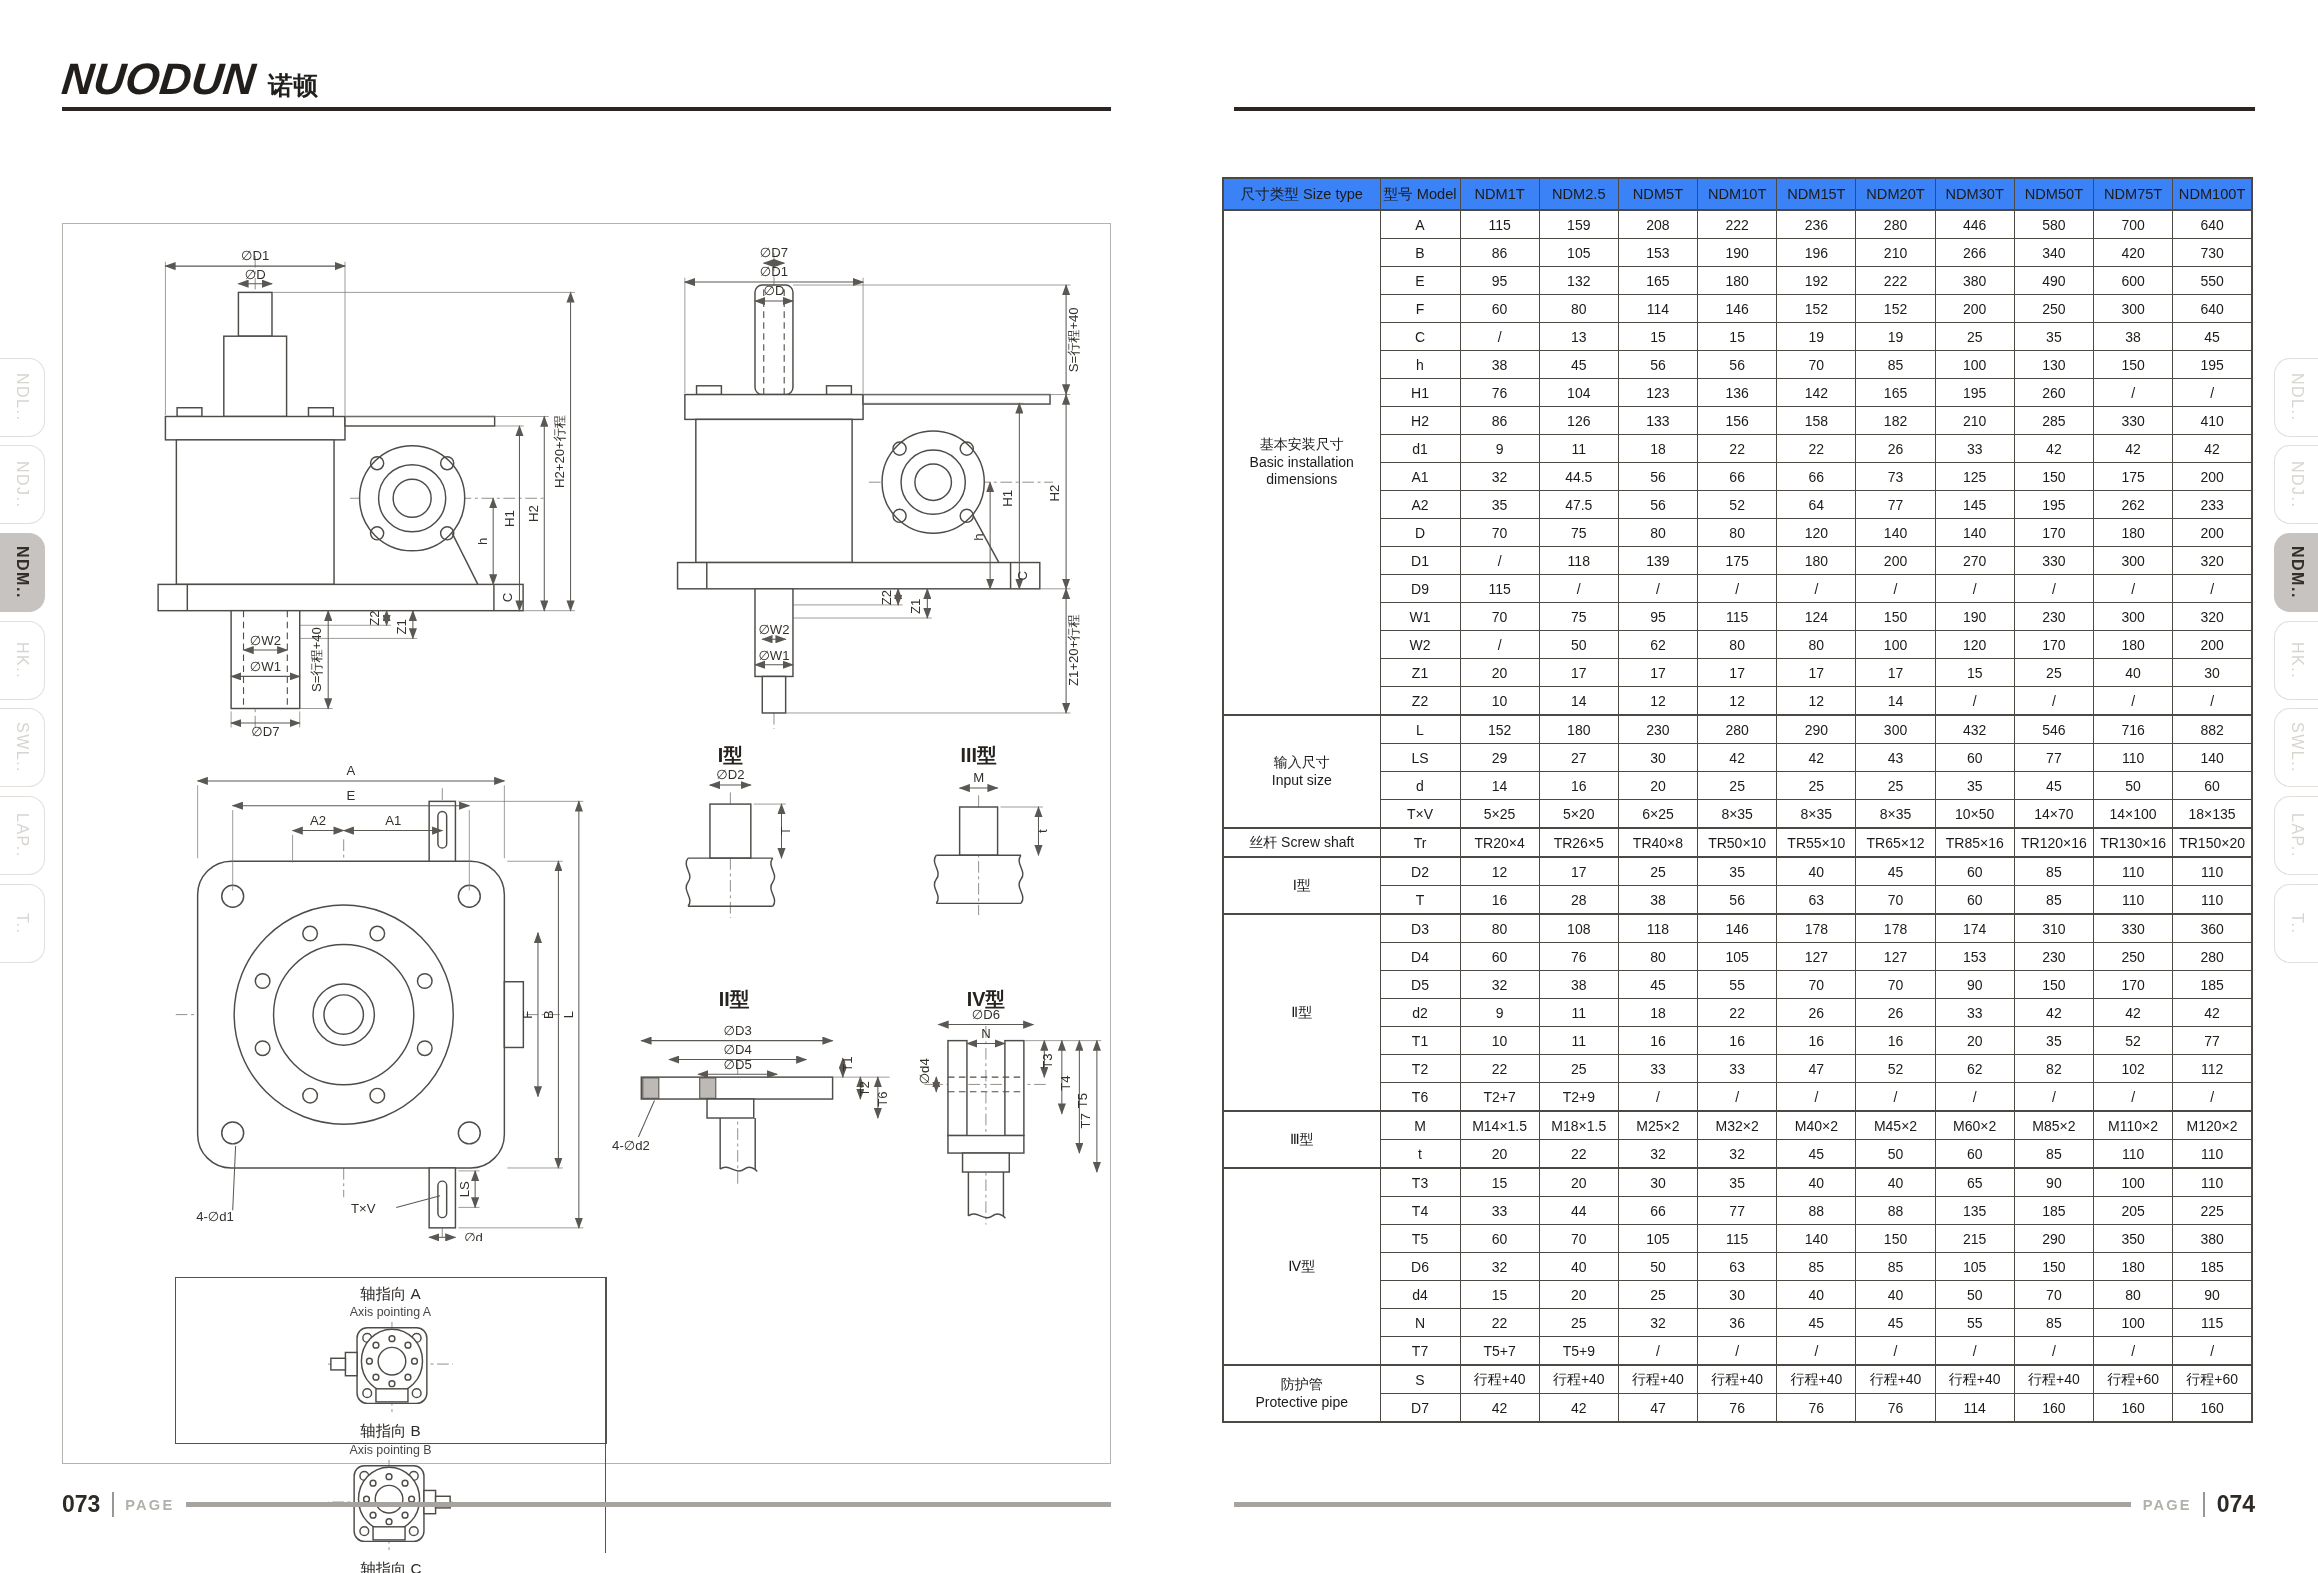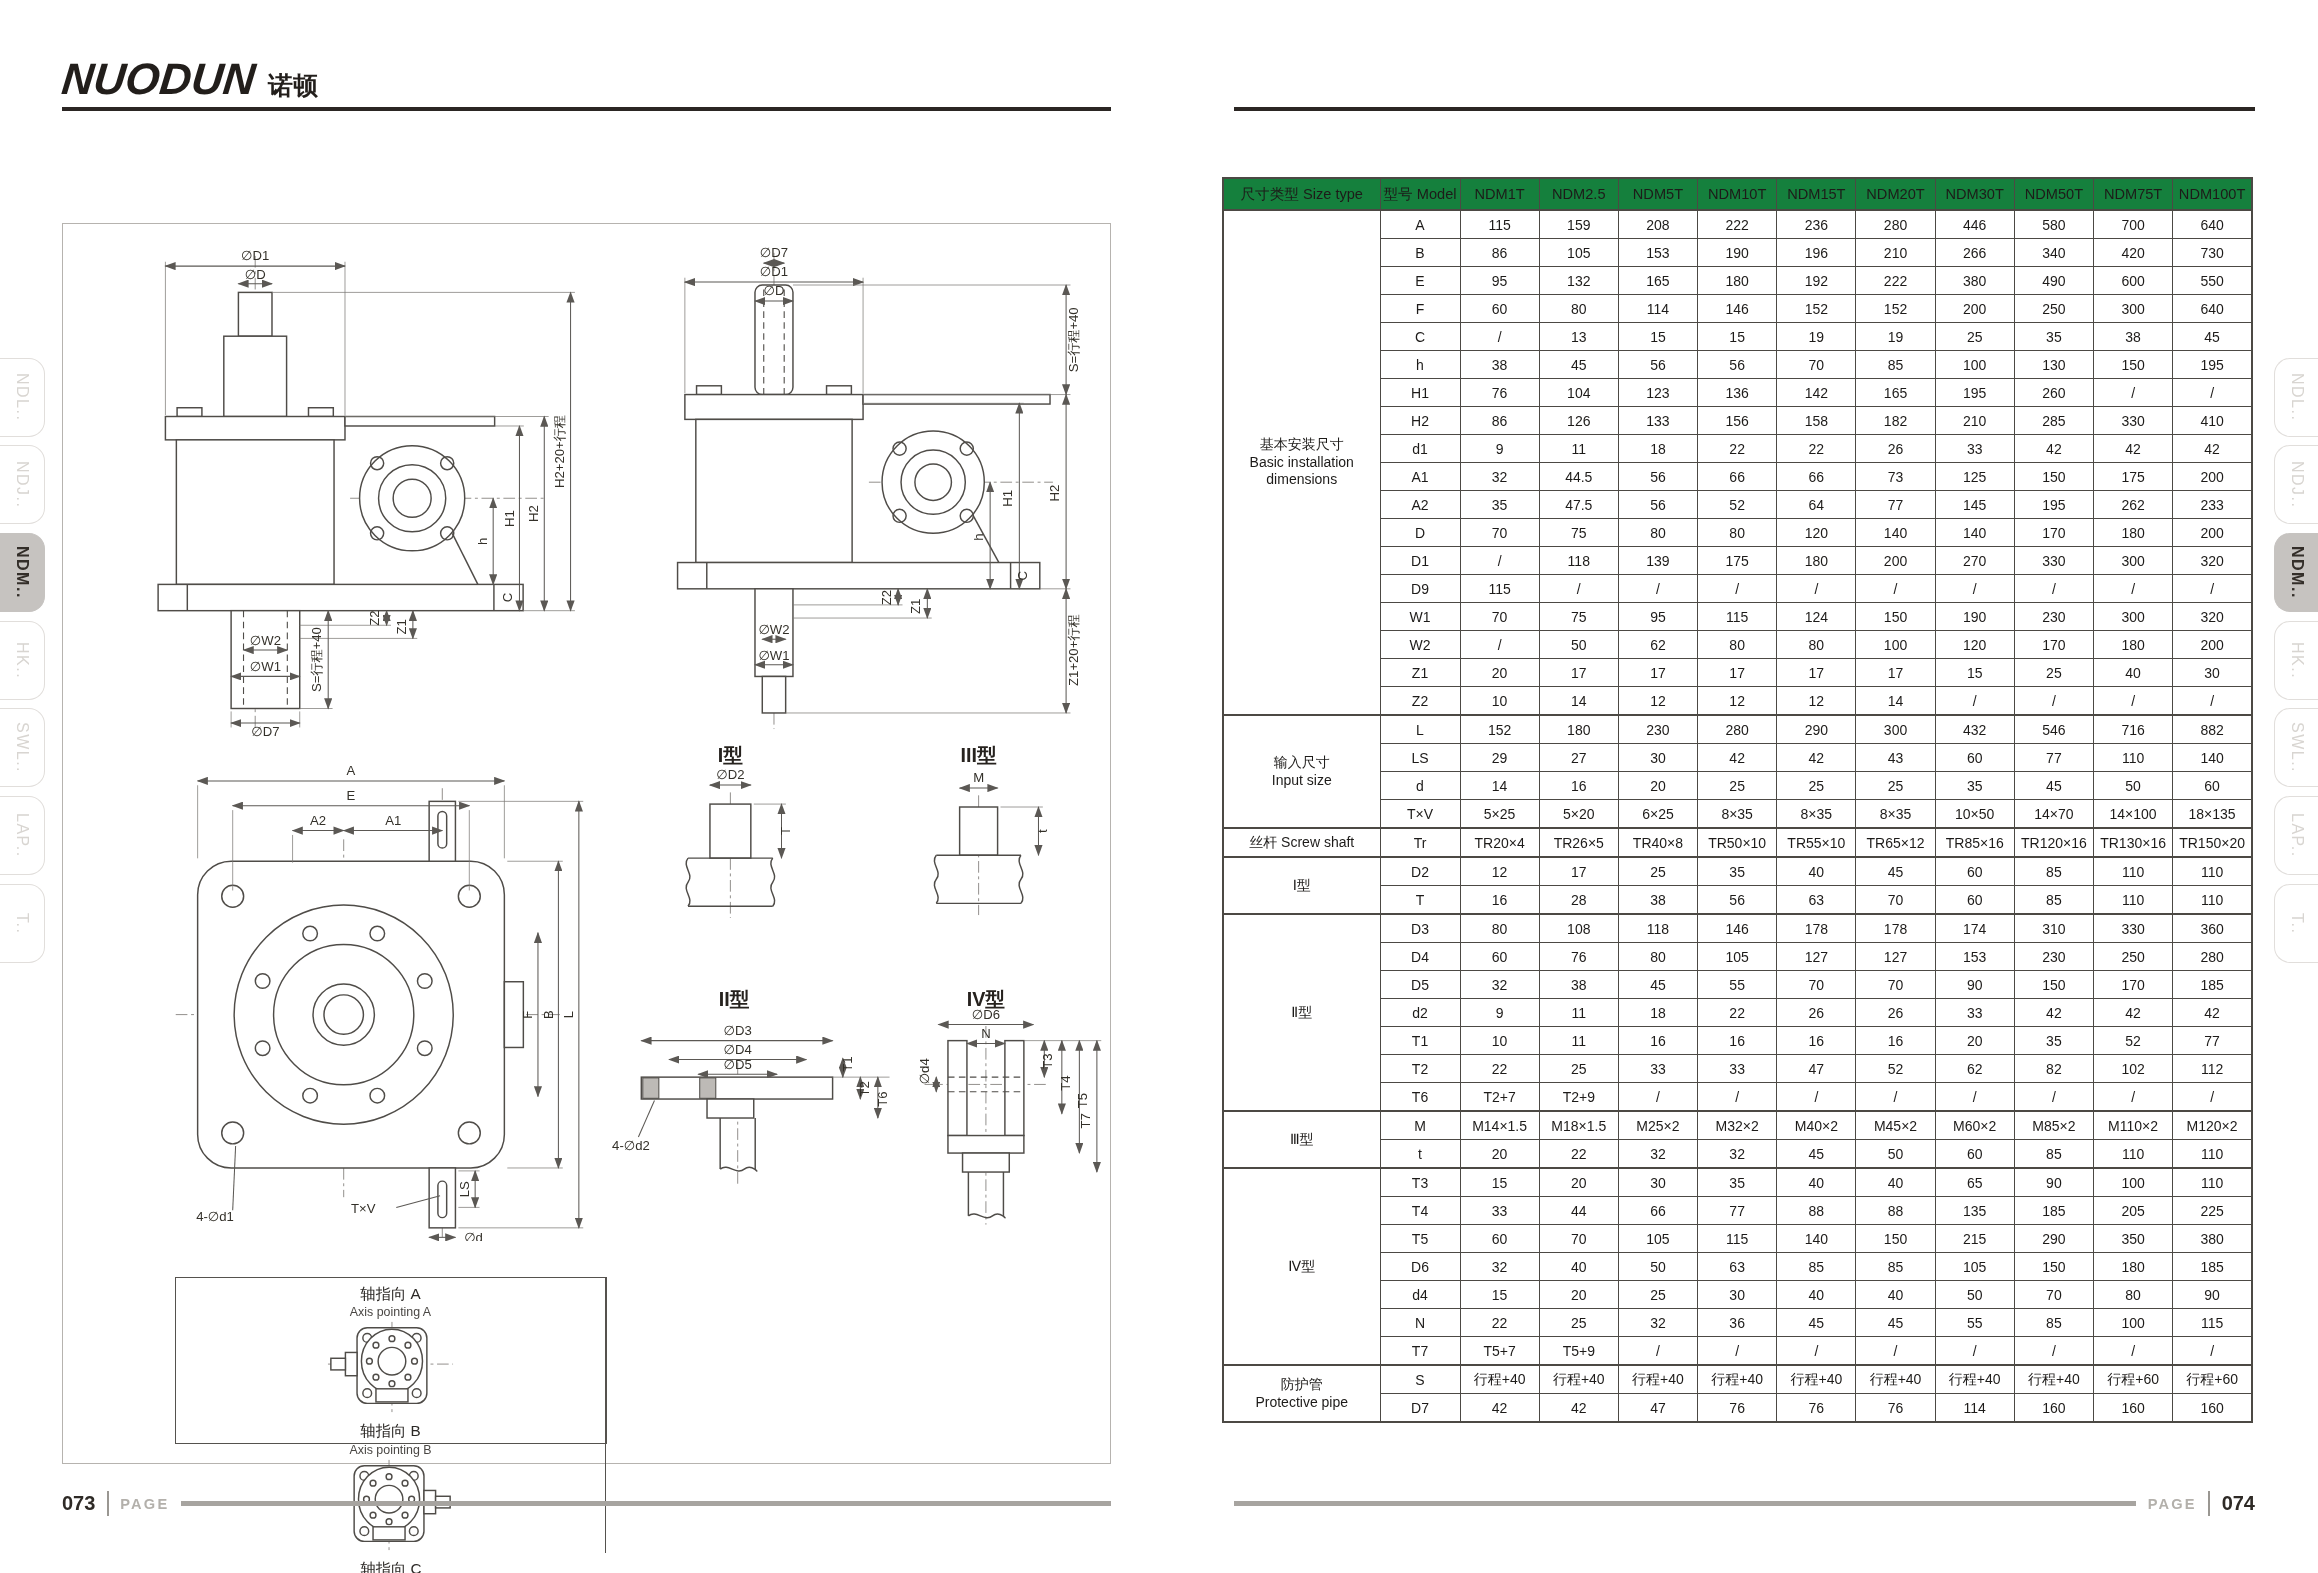--- a/index.html
+++ b/index.html
@@ -39,39 +39,39 @@
   .thumb{flex:1;border-right:1.5px solid #55524e;display:flex;flex-direction:column;align-items:center;padding-top:5.8px;box-sizing:border-box;}
   .thumb:last-child{border-right:none;}
   .t-zh{font-size:15.3px;color:#2c2926;}
   .t-en{font-size:12.4px;color:#4a4744;margin-top:0.7px;}
   .flip{transform:scaleX(-1);}
 
   
   .footer{position:absolute;display:flex;align-items:center;gap:11.7px;}
   .footer-left{left:62px;top:1491px;width:1049px;}
   .footer-right{left:1234px;top:1491px;width:1021px;}
-  .pageno{font-size:20px;font-weight:bold;color:#2e2a26;}
+  .pageno{font-size:23px;font-weight:bold;color:#2e2a26;}
   .vdiv{width:1.5px;height:25px;background:#9a9792;}
   .plabel{font-size:14.6px;font-weight:bold;color:#b3b0ab;letter-spacing:2.2px;}
   .hline{flex:1;height:4.4px;background:#a7a4a0;}
 
   
   .tab{position:absolute;width:45px;height:79px;background:#fff;border:1.5px solid #e1dedb;
        display:flex;align-items:center;justify-content:center;box-sizing:border-box;cursor:pointer;}
   .tab span{writing-mode:vertical-rl;text-orientation:mixed;font-size:16px;letter-spacing:1.5px;color:#d8d5d1;}
   .tab-l{left:0;border-left:none;border-radius:0 16px 16px 0;}
   .tab-r{right:0;border-right:none;border-radius:16px 0 0 16px;}
   .tab.active{background:#c6c3c0;border-color:#c6c3c0;}
   .tab.active span{color:#332e29;font-weight:bold;}
 
   
   .spec-wrap{position:absolute;left:1222px;top:177px;}
   table.spec{border-collapse:collapse;table-layout:fixed;width:1031px;
              border:2.2px solid #4c4944;font-size:14.6px;color:#1d1b19;}
-  table.spec th{height:30px;background:#15803d;font-weight:400;border:1.1px solid #4c4944;
+  table.spec th{height:30px;background:#3b82f6;font-weight:400;border:1.1px solid #4c4944;
                 border-bottom:2.2px solid #4c4944;padding:0;text-align:center;}
   table.spec td{height:27px;border:1.1px solid #4c4944;text-align:center;padding:0;font-size:14px;}
   table.spec tr.gstart td{border-top:2.2px solid #4c4944;}
   td.glabel{line-height:1.25;font-size:14.6px;}
   td.glabel .en{font-size:14px;}
   td.param{font-size:14.6px;}
 </style>
 </head>
 <body>
 

